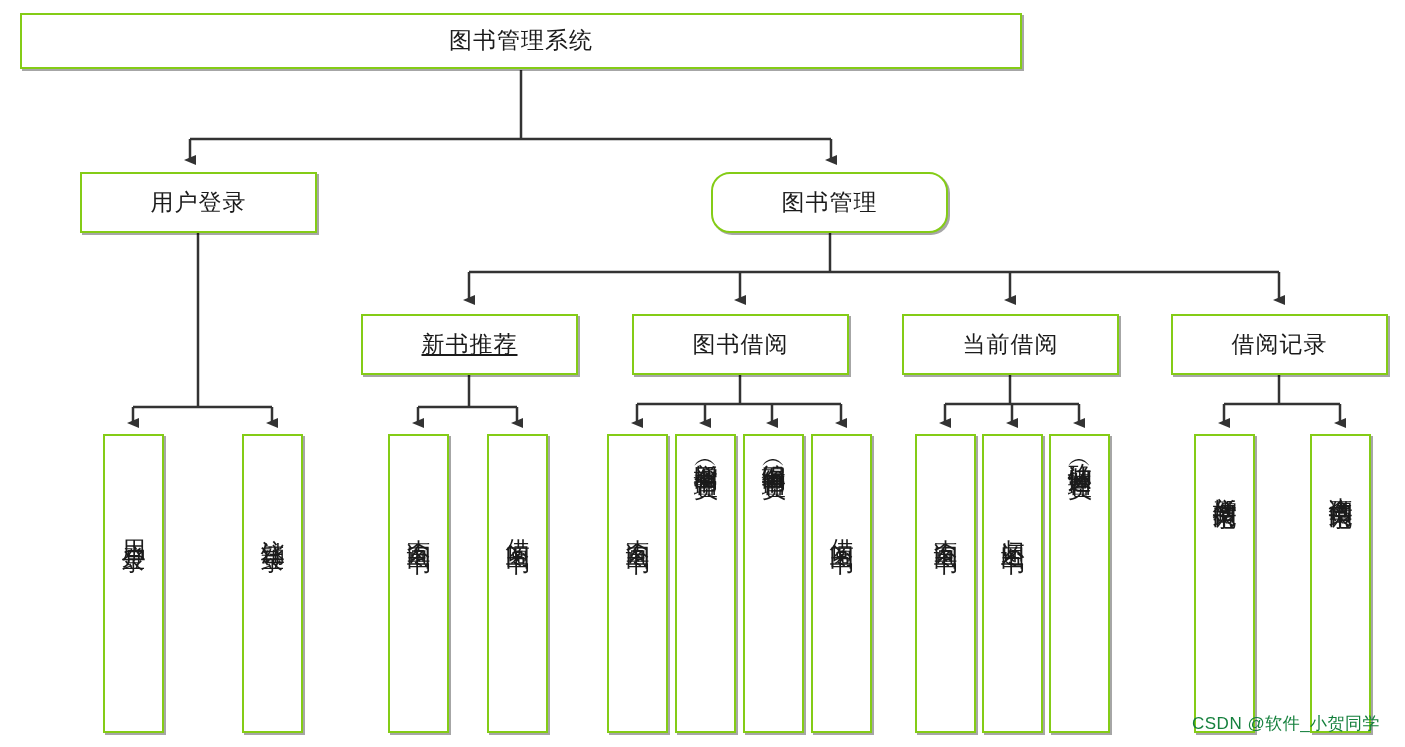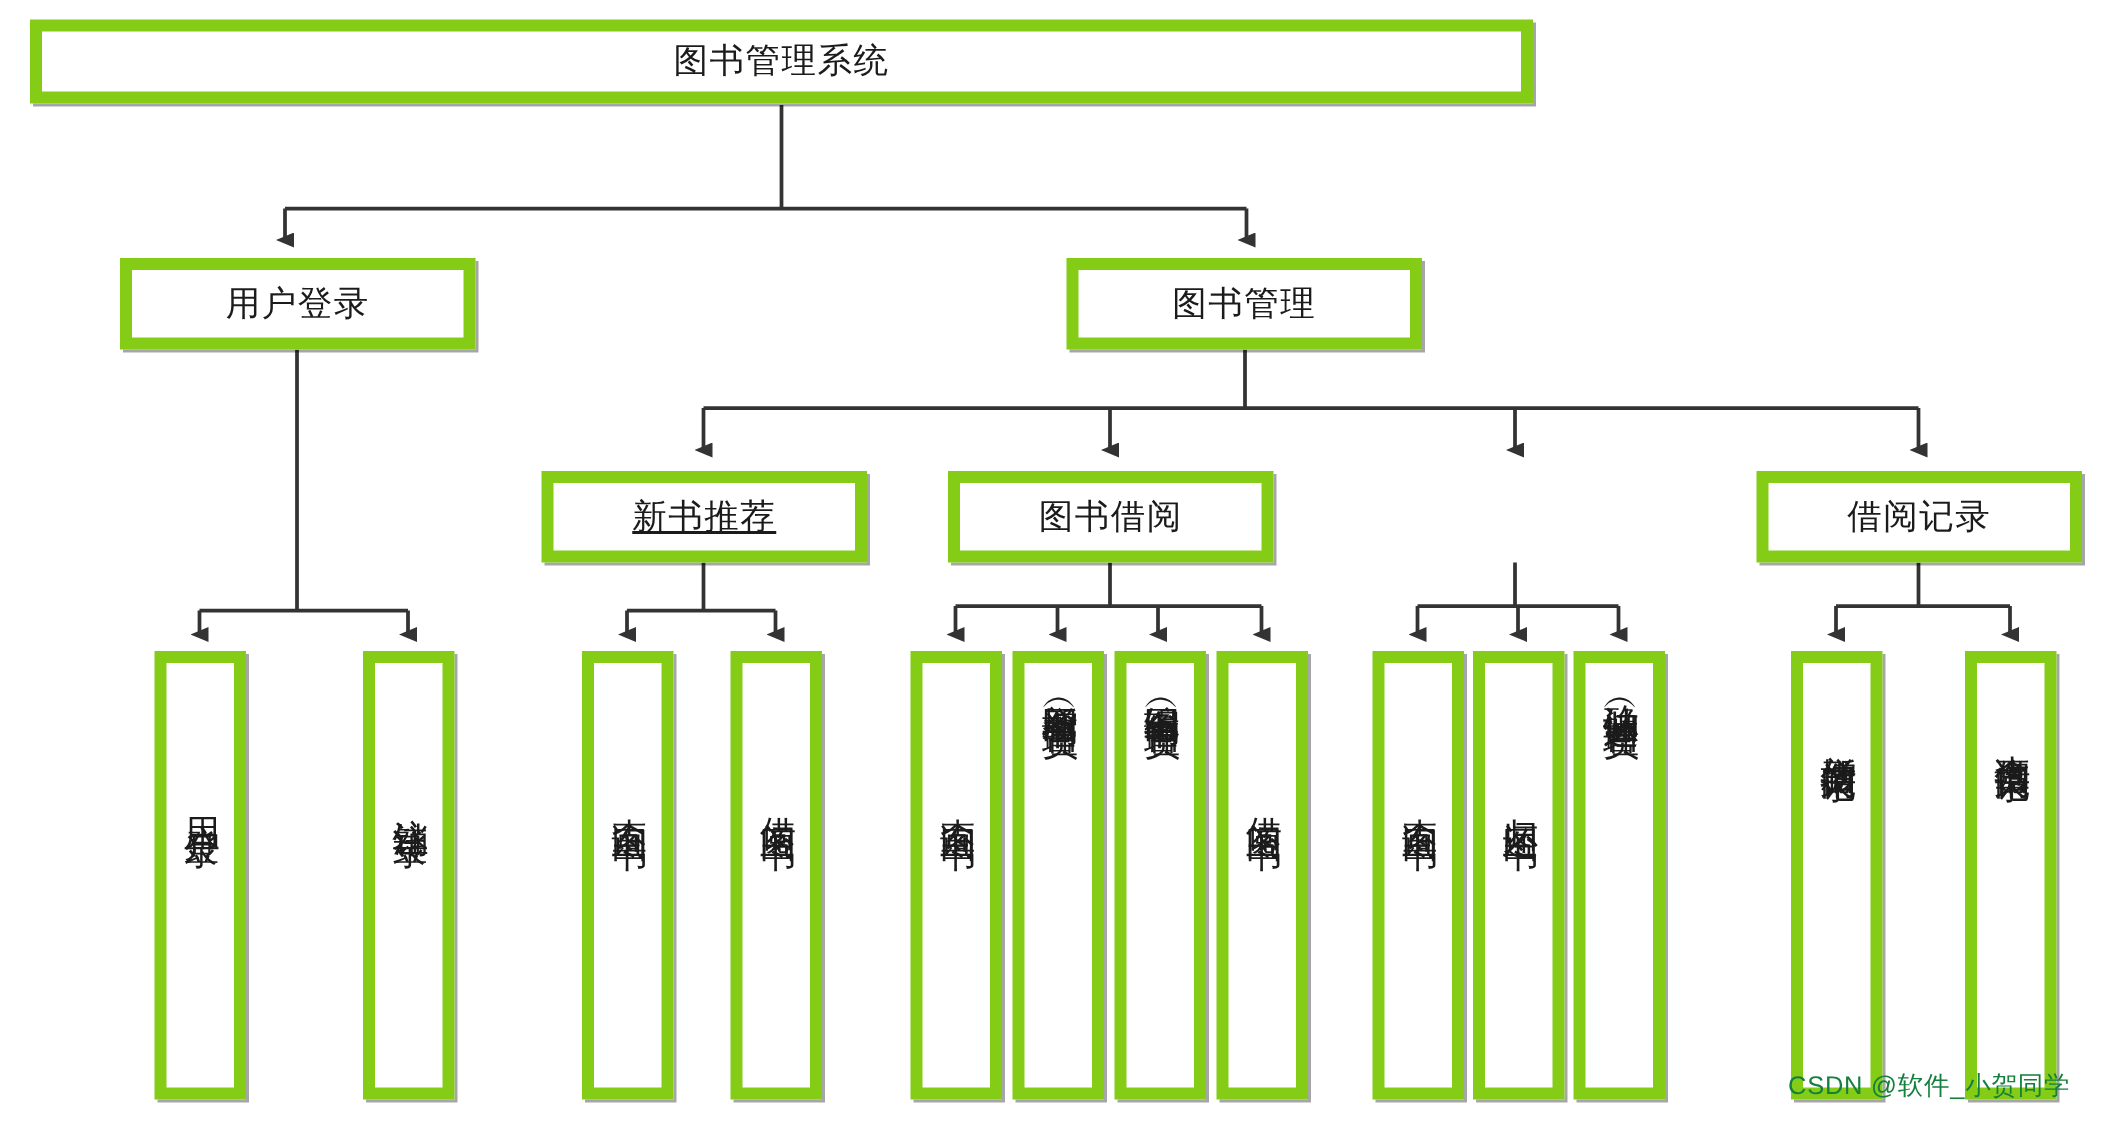--- a/index.html
+++ b/index.html
@@ -22,21 +22,21 @@
     left: 0;
     top: 0;
     width: 1405px;
     height: 747px;
     pointer-events: none;
   }
   .node {
     position: absolute;
     box-sizing: border-box;
     background: #ffffff;
-    border: 8px solid #84cc16;
+    border: 2px solid #84cc16;
     box-shadow: 2px 2px 0 rgba(0,0,0,0.35);
     display: flex;
     align-items: center;
     justify-content: center;
     color: #1b1b1b;
   }
   .node-label {
     display: block;
     text-align: center;
     line-height: 1.18;
@@ -131,30 +131,33 @@
     </g>
   </svg>
 
   <div class="node horiz root" style="left:20px; top:13px; width:1002px; height:56px;">
     <span class="node-label">图书管理系统</span>
   </div>
 
   <div class="node horiz" style="left:80px; top:172px; width:237px; height:61px;">
     <span class="node-label">用户登录</span>
   </div>
-  <div class="node horiz" style="left:711px; top:172px; width:237px; height:61px;">
+  <div class="node horiz" style="left:711px; top:172px; width:237px; height:61px;border-radius:19px;">
     <span class="node-label">图书管理</span>
   </div>
 
   <div class="node horiz" style="left:361px; top:314px; width:217px; height:61px;text-decoration:underline;">
     <span class="node-label">新书推荐</span>
   </div>
   <div class="node horiz" style="left:632px; top:314px; width:217px; height:61px;">
     <span class="node-label">图书借阅</span>
   </div>
+  <div class="node horiz" style="left:902px; top:314px; width:217px; height:61px;">
+    <span class="node-label">当前借阅</span>
+  </div>
   <div class="node horiz" style="left:1171px; top:314px; width:217px; height:61px;">
     <span class="node-label">借阅记录</span>
   </div>
 
   <div class="node vert" style="left:103px; top:434px; width:61px; height:299px; padding-top:84px;">
     <span class="node-label">用户登录</span>
   </div>
   <div class="node vert" style="left:242px; top:434px; width:61px; height:299px; padding-top:84px;">
     <span class="node-label">注销登录</span>
   </div>

